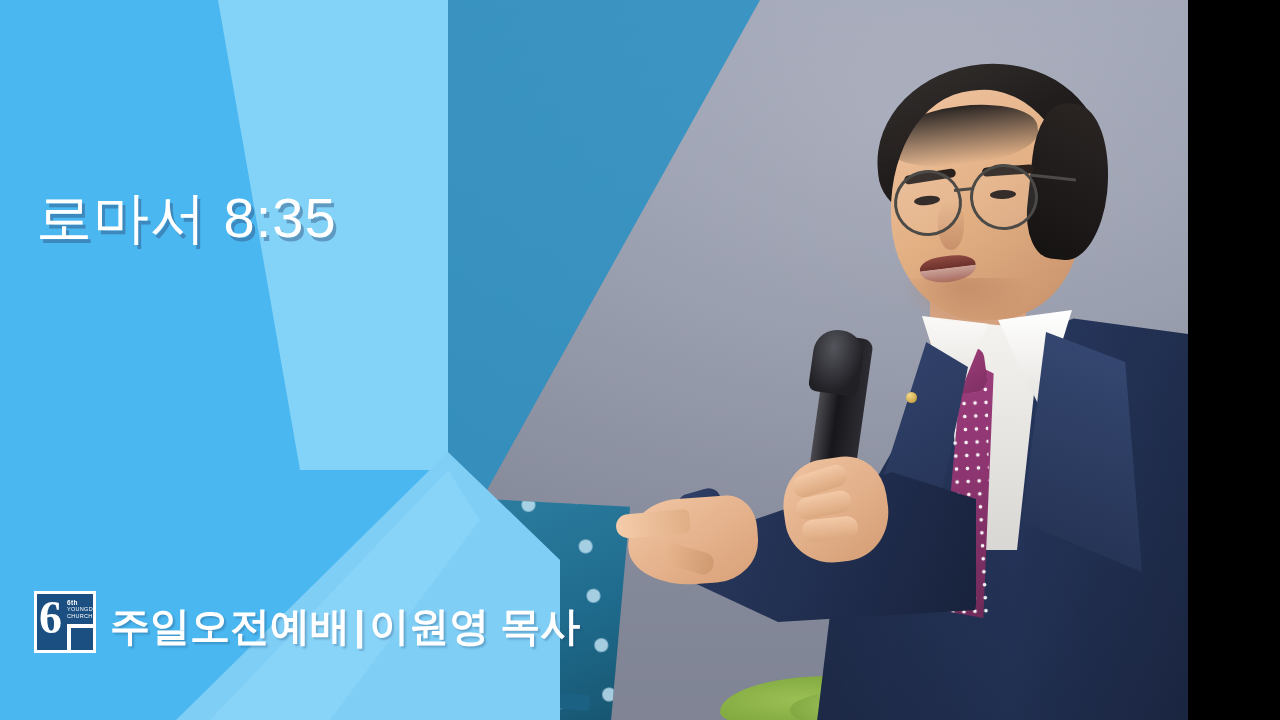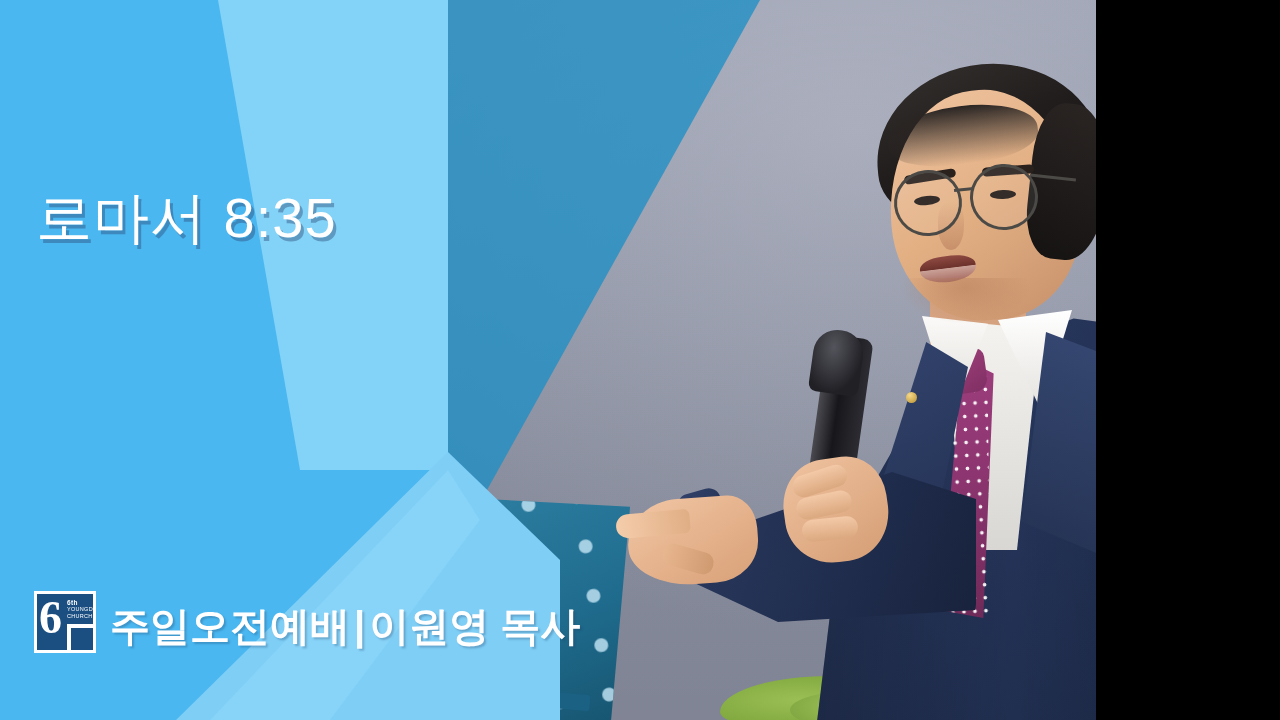--- a/index.html
+++ b/index.html
@@ -1,17 +1,17 @@
 <!DOCTYPE html>
 <html><head>
 <meta charset="utf-8">
 <style>
   html,body{margin:0;padding:0;background:#000;}
   #stage{
-    position:relative;width:1096px;height:720px;overflow:hidden;
+    position:relative;width:1188px;height:720px;overflow:hidden;
     font-family:"Liberation Sans","DejaVu Sans",sans-serif;
     background:#9ea3b4;
   }
   .layer{position:absolute;inset:0;}
 
   
   #wall{
     position:absolute;inset:0;
     background:
       radial-gradient(ellipse 700px 500px at 78% 18%, #a9adbd 0%, #9ea3b4 45%, #8e93a5 100%),

